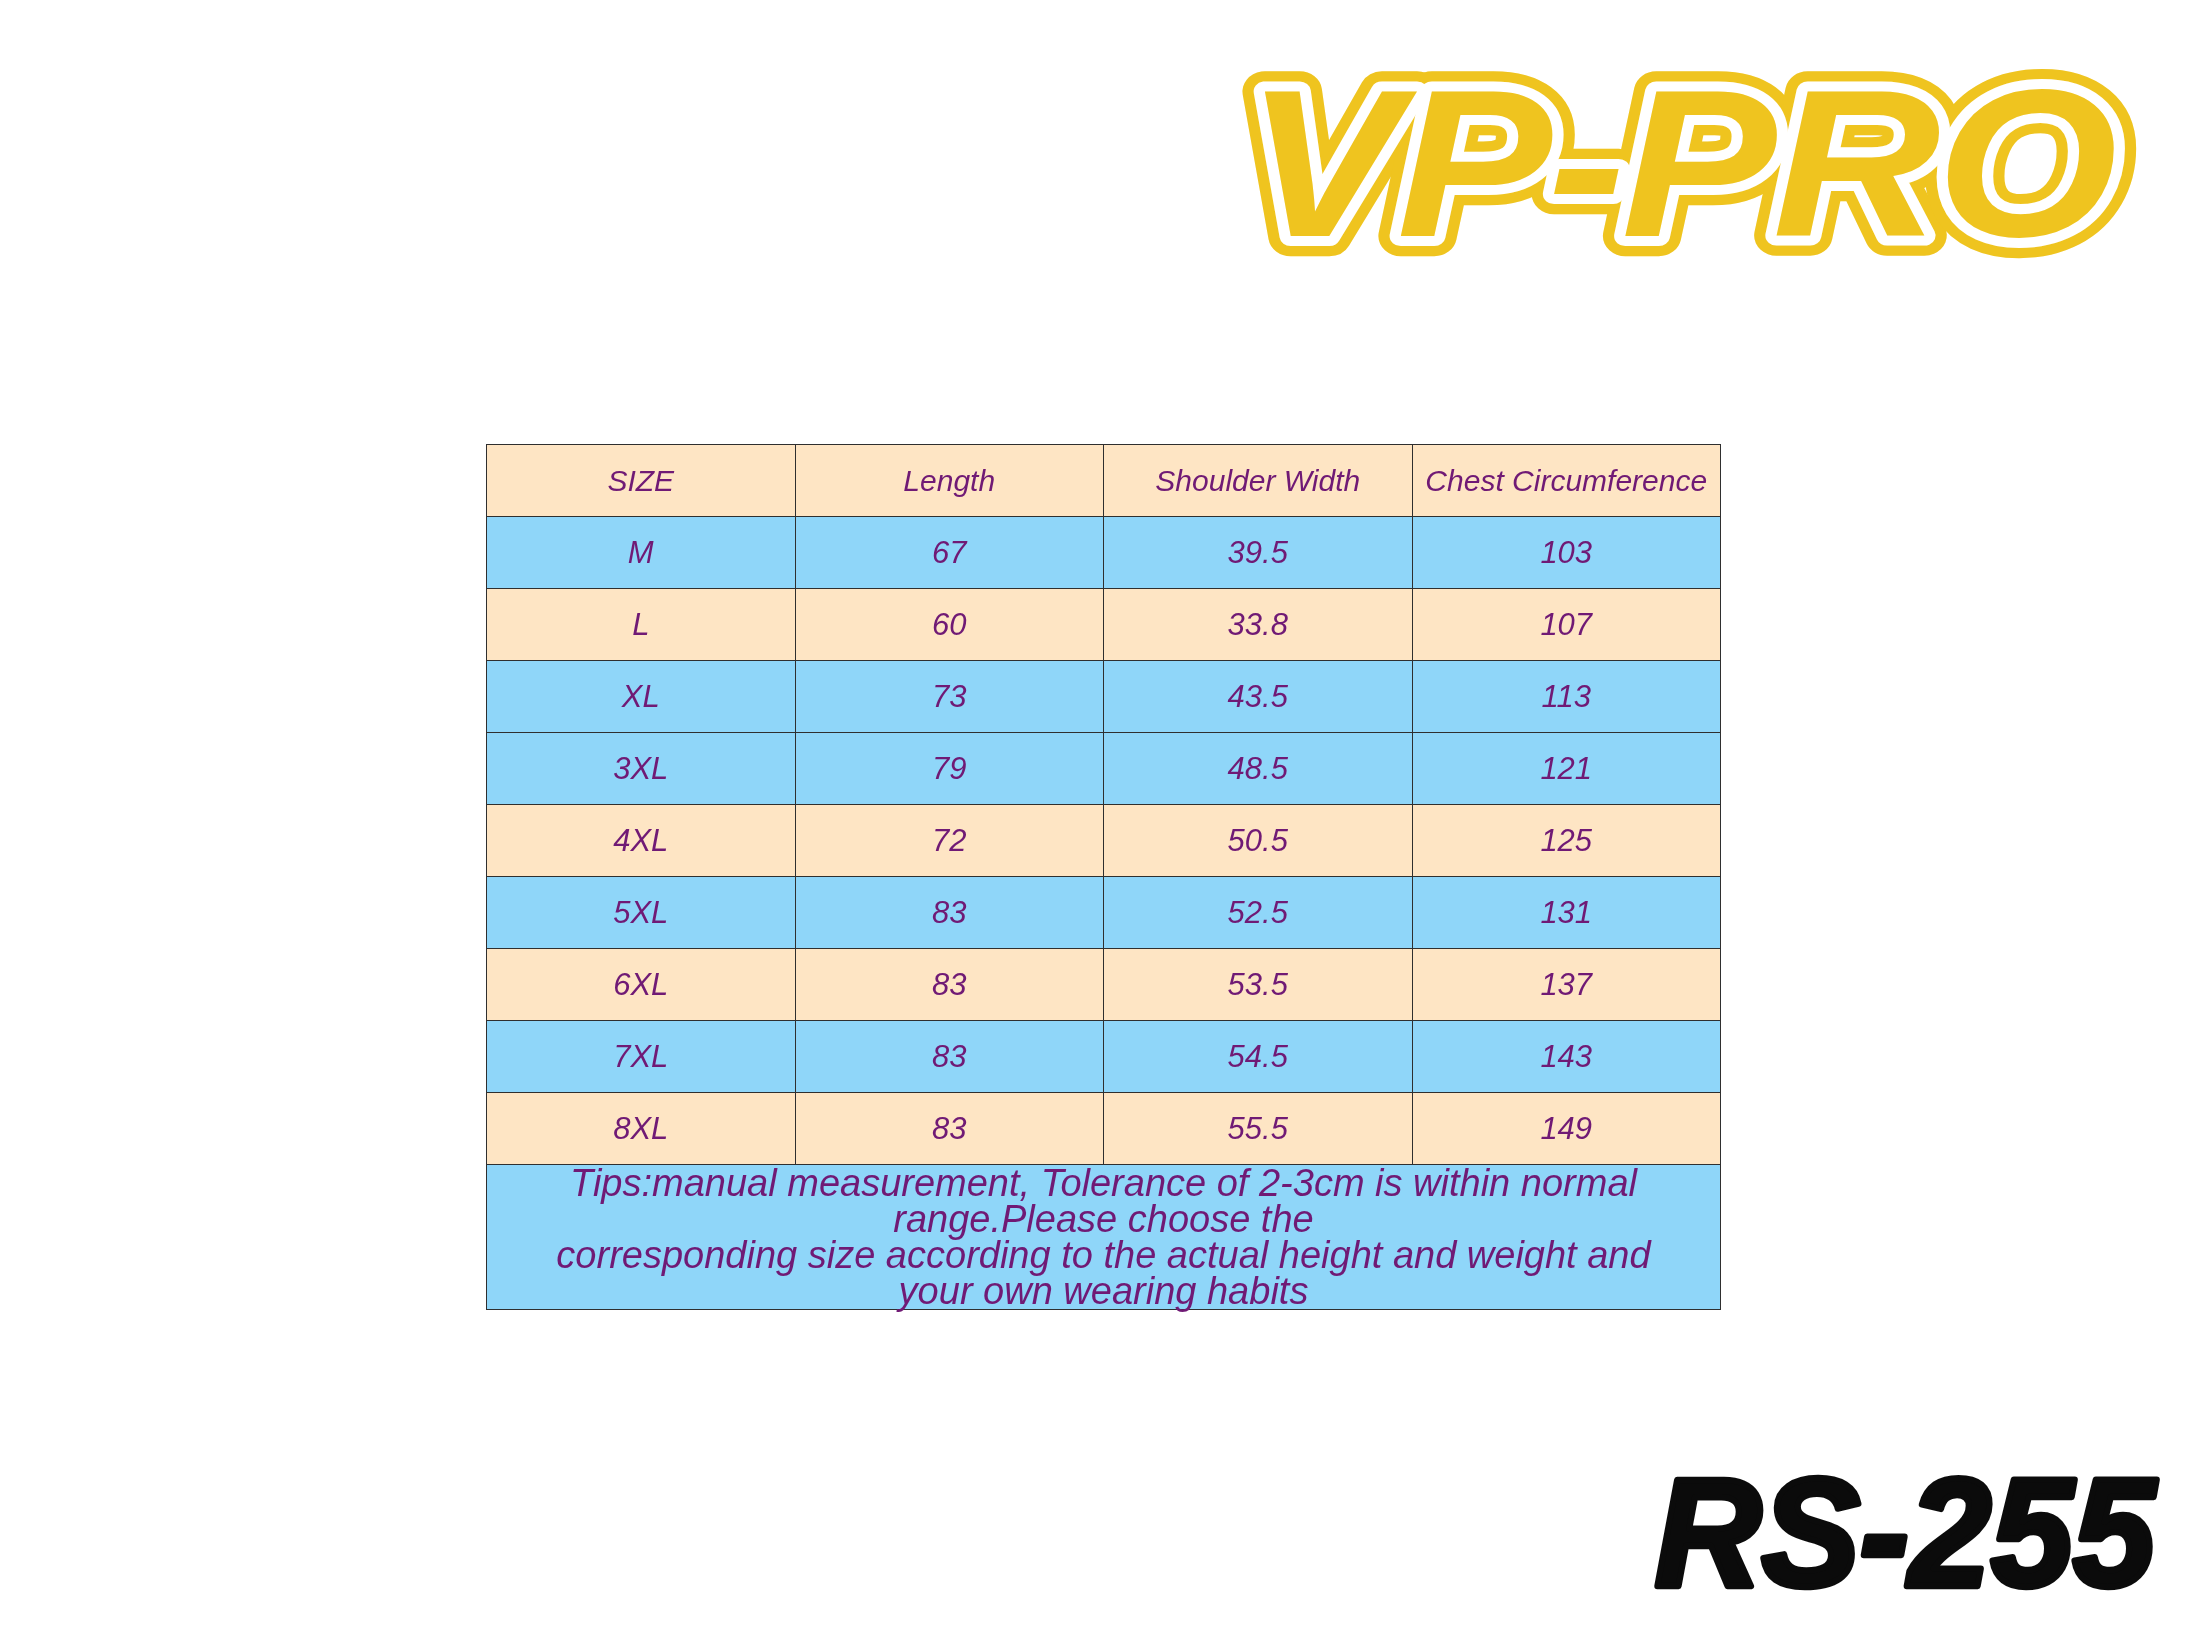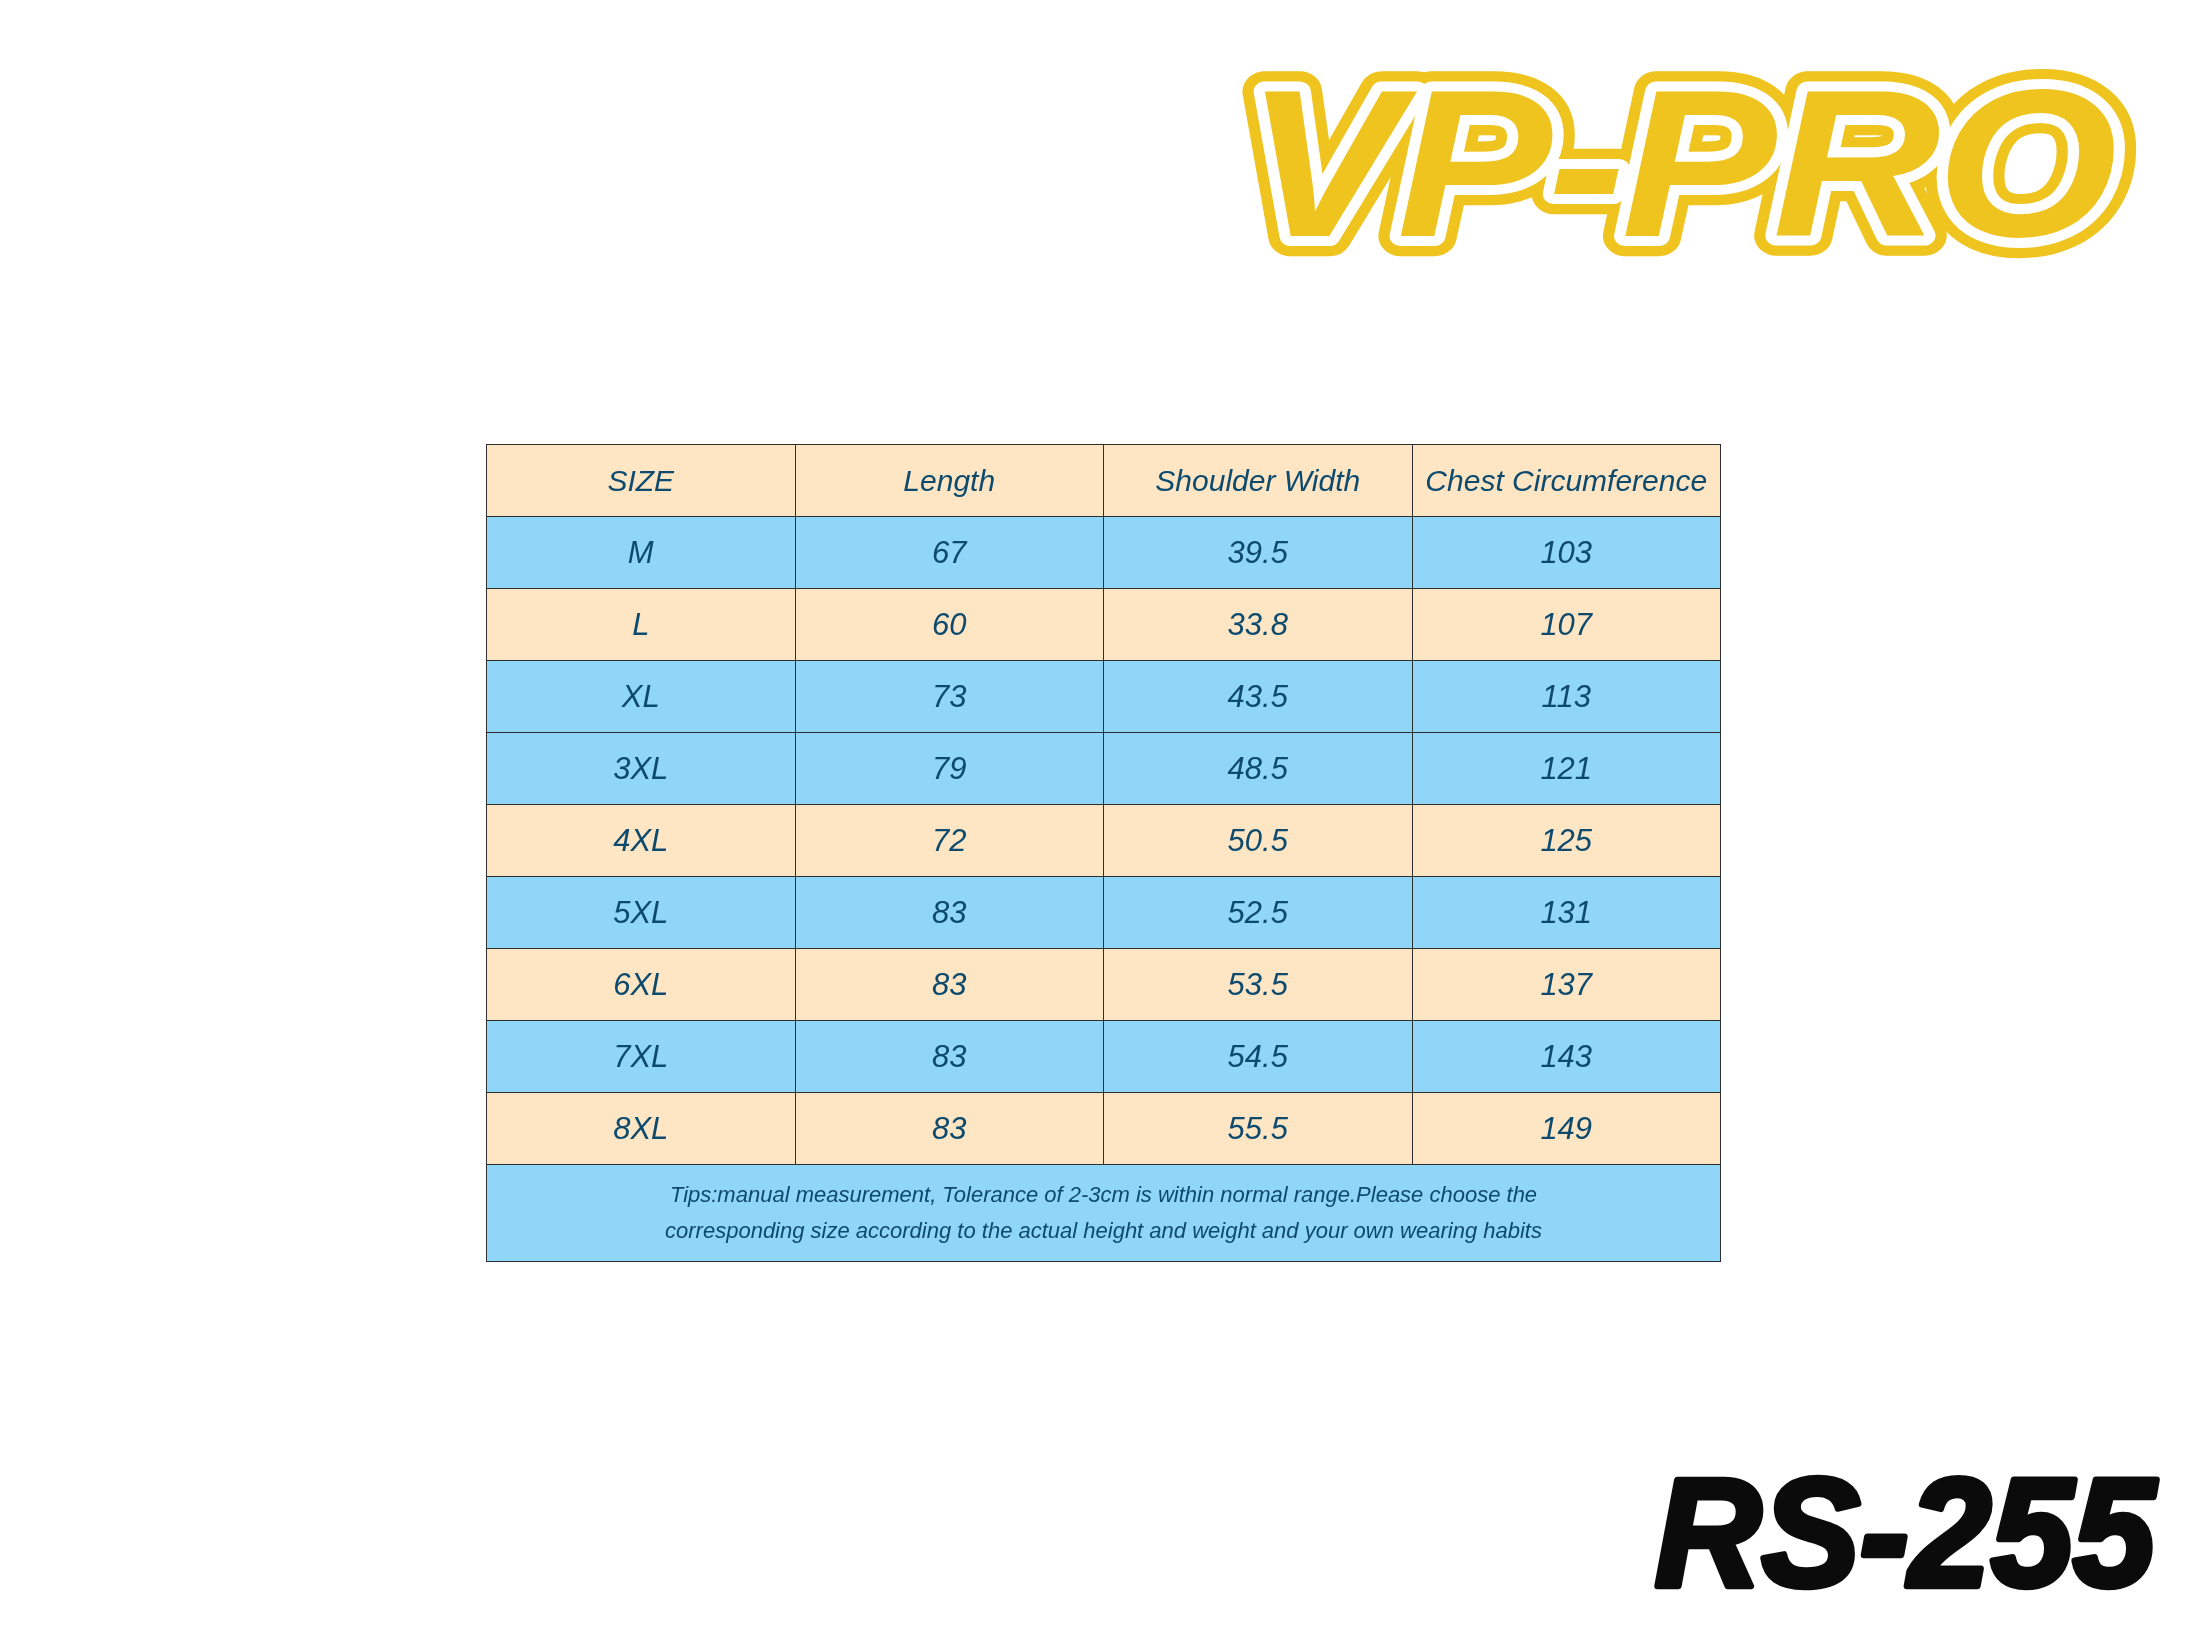--- a/index.html
+++ b/index.html
@@ -45,37 +45,37 @@
     left:486px;top:444px;
     width:1235px;
     border-collapse:collapse;
     table-layout:fixed;
   }
   .size-table th,.size-table td{
     border:1.8px solid var(--border);
     text-align:center;
     vertical-align:middle;
     font-style:italic;
-    color:#0c4a6e;
+    color:#701a75;
     margin-left:28px;
   }
   .size-table th{
     height:72px;
     font-size:30px;
     font-weight:normal;
   }
   .size-table td{
     height:72px;
     font-size:31px;
   }
   tr.row-peach th,tr.row-peach td{background:var(--peach);}
   tr.row-blue td{background:var(--blue);}
   tr.tips-row td{
     height:97px;
-    font-size:22px;
+    font-size:38px;
     line-height:36px;
     padding:0 55px;
   }
   
   .model-wrap{
     position:absolute;
     left:1625px;top:1446px;
     width:560px;height:179px;
   }
   .model-wrap svg{width:100%;height:100%;}

